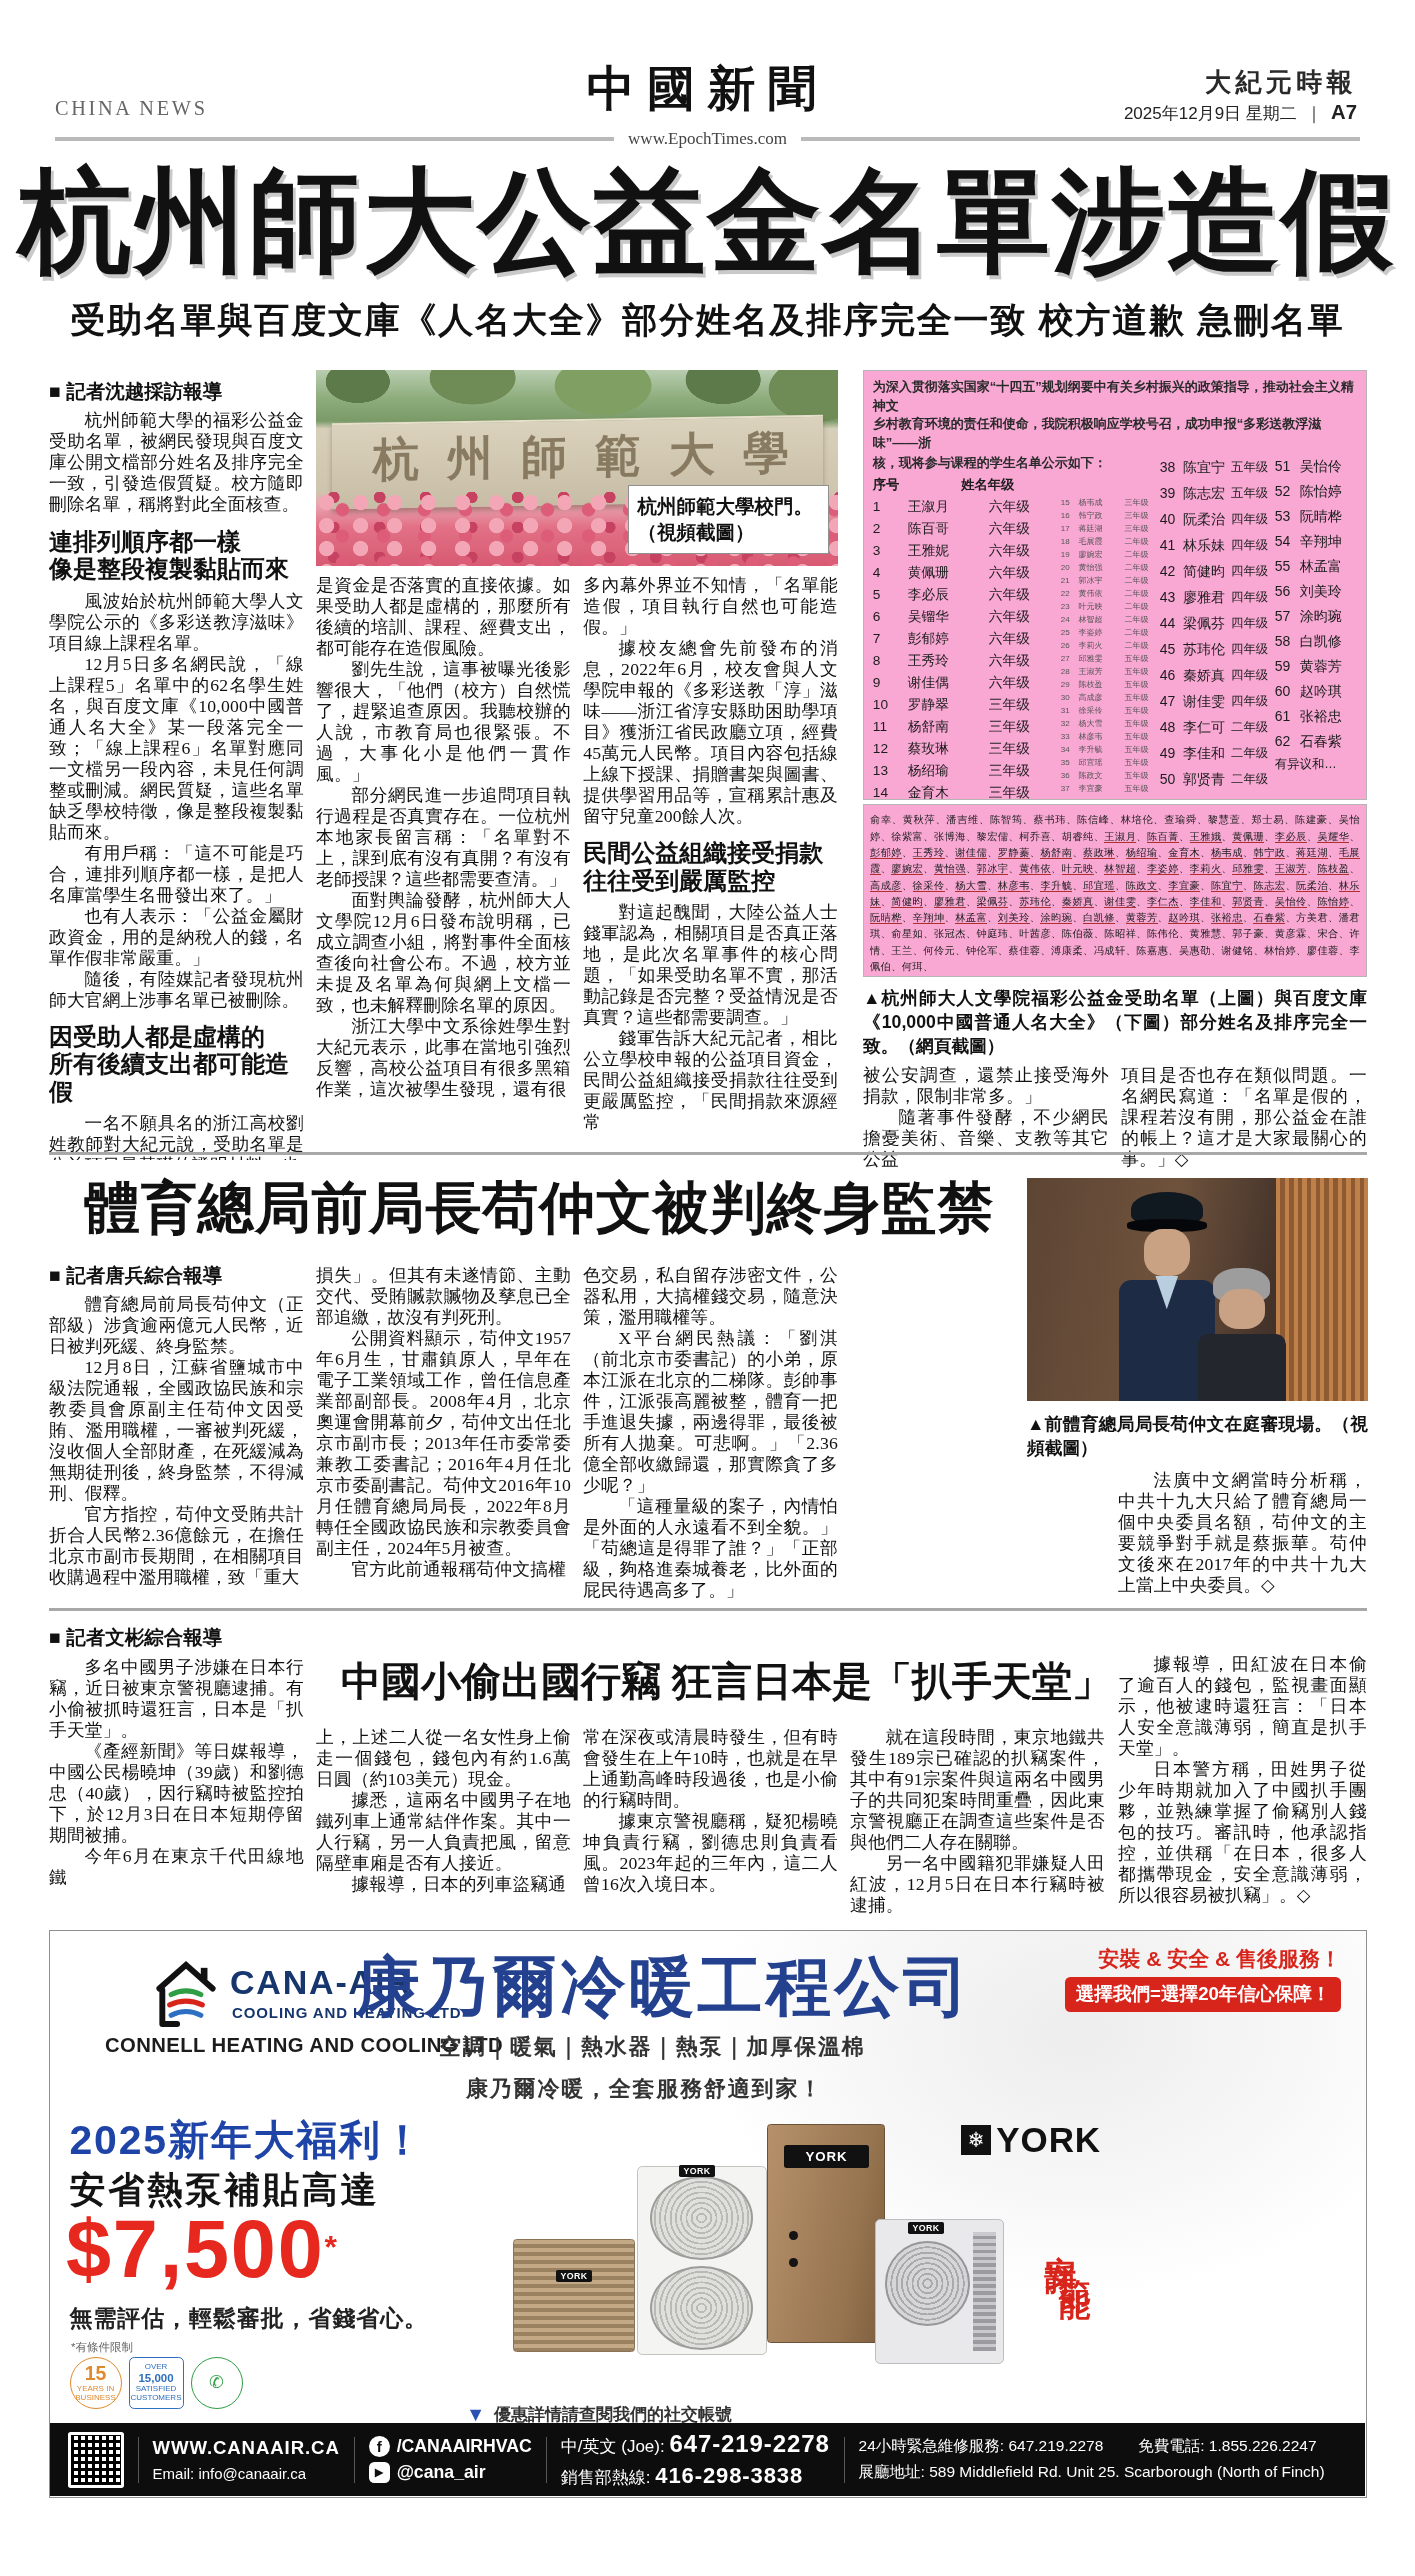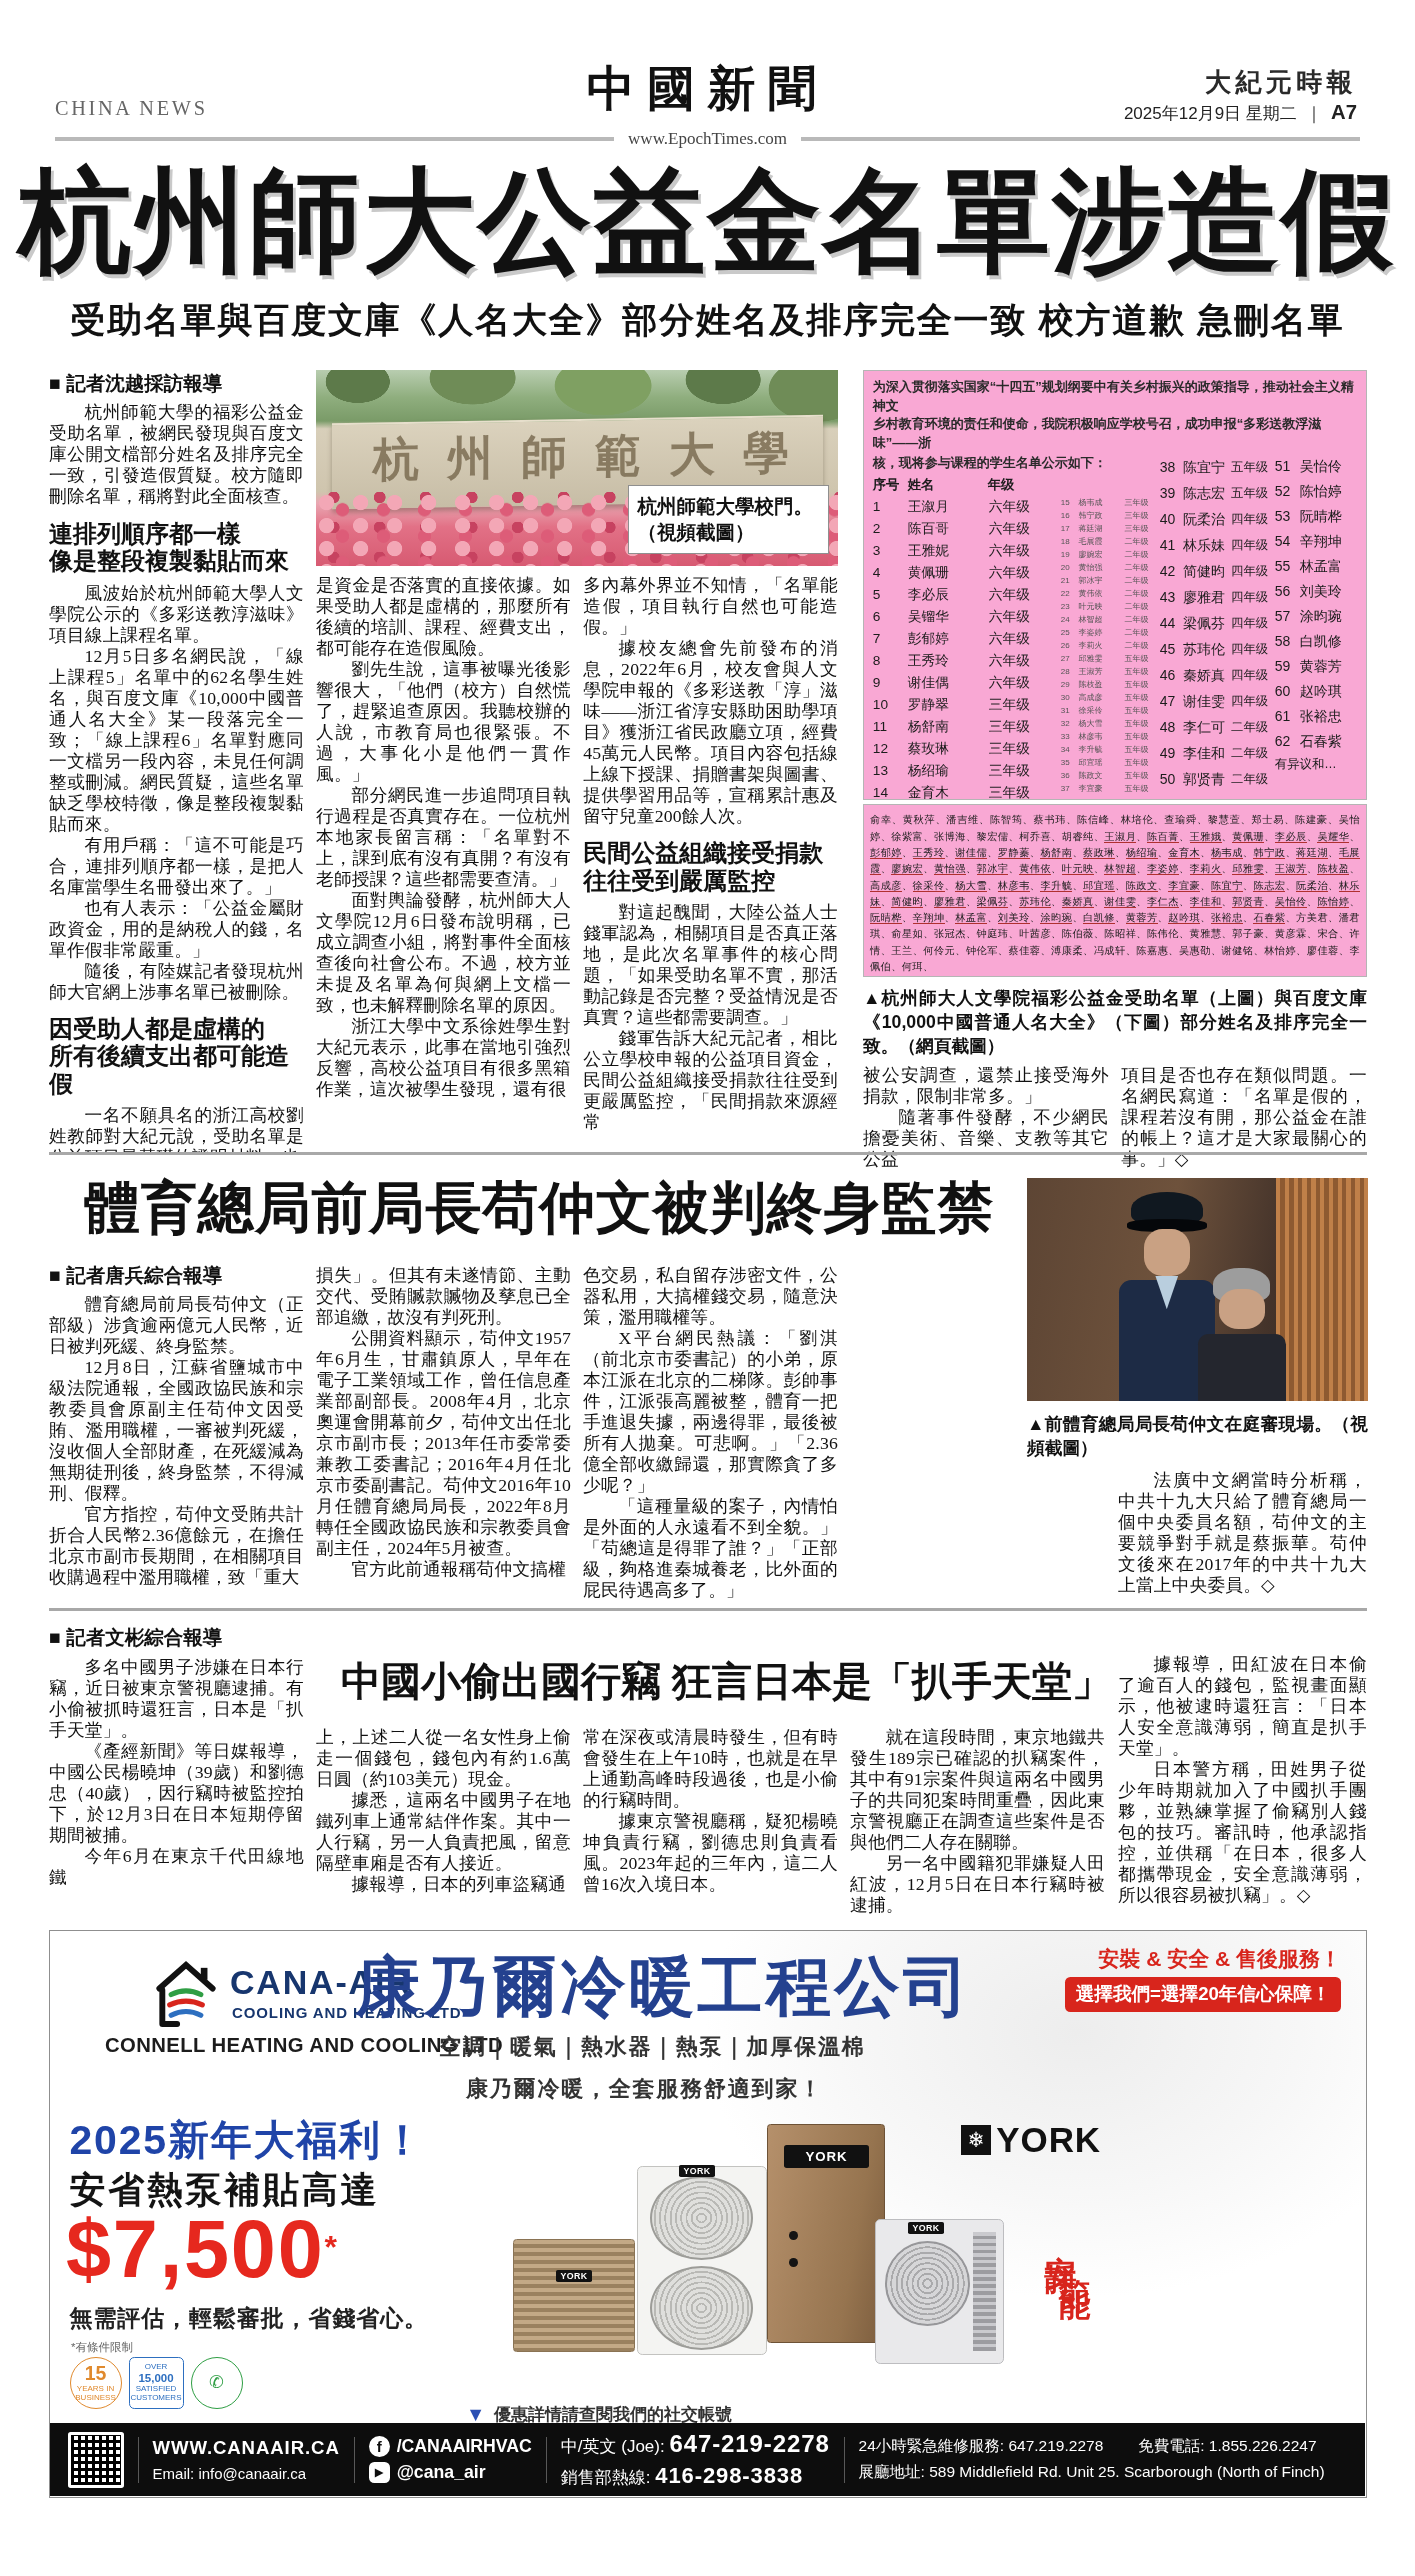--- a/index.html
+++ b/index.html
@@ -63,21 +63,21 @@
   
   .shot{border:0.9px solid #b5b5b5;background:#f9a8d4;box-sizing:border-box;
         font-family:"Liberation Sans","DejaVu Sans",sans-serif;color:#1c1c1c;}
   .shot1{width:504px;height:430px;padding:7px 8.8px;overflow:hidden;}
   .sh-intro{font-size:13px;line-height:18.6px;font-weight:700;color:#2a2a2a;}
   .sh-body{display:flex;margin-top:1.8px;}
   .sh-left{width:292px;}
   .sh-head{display:flex;font-size:13.3px;font-weight:700;margin:3.5px 0 1.8px 0;}
   .sh-head span{display:inline-block;}
   .sh-head span:nth-child(1){width:35px;}
-  .sh-head span:nth-child(2){width:80px;}
+  .sh-head span:nth-child(2){width:80px;text-align:right;}
   .sh-head span:nth-child(3){width:62px;}
   .sh-cols{display:flex;}
   .sh-colA{width:188px;}
   .sh-colA .ro-row{display:flex;font-size:13.7px;line-height:22px;}
   .sh-colA .ro-row span:nth-child(1){width:35px;}
   .sh-colA .ro-row span:nth-child(2){width:81px;}
   .sh-colA .ro-row span:nth-child(3){width:62px;}
   .sh-colB{width:99px;}
   .sh-colB .ro-row{display:flex;font-size:8px;line-height:13px;color:#555;}
   .sh-colB .ro-row span:nth-child(1){width:17.7px;}
@@ -222,21 +222,21 @@
   <div class="abs m-rule">
     <span class="ln"></span>
     <span class="tx">www.EpochTimes.com</span>
     <span class="ln"></span>
   </div>
 
   <div class="abs h1-main">杭州師大公益金名單涉造假</div>
   <div class="abs h1-sub sans">受助名單與百度文庫《人名大全》部分姓名及排序完全一致 校方道歉 急刪名單</div>
 
   <div class="abs article1">
-    <div class="colbox" style="left:0;top:0;width:255px;height:782px;" data-flow="article1.col1">
+    <div class="colbox" style="left:0;top:8px;width:255px;height:782px;" data-flow="article1.col1">
         <p class="b-by">■ 記者沈越採訪報導</p>
         <p class="b-p">杭州師範大學的福彩公益金受助名單，被網民發現與百度文庫公開文檔部分姓名及排序完全一致，引發造假質疑。校方隨即刪除名單，稱將對此全面核查。</p>
         <h3 class="b-h">連排列順序都一樣
 像是整段複製黏貼而來</h3>
         <p class="b-p">風波始於杭州師範大學人文學院公示的《多彩送教淳滋味》項目線上課程名單。</p>
         <p class="b-p">12月5日多名網民說，「線上課程5」名單中的62名學生姓名，與百度文庫《10,000中國普通人名大全》某一段落完全一致；「線上課程6」名單對應同一文檔另一段內容，未見任何調整或刪減。網民質疑，這些名單缺乏學校特徵，像是整段複製黏貼而來。</p>
         <p class="b-p">有用戶稱：「這不可能是巧合，連排列順序都一樣，是把人名庫當學生名冊發出來了。」</p>
         <p class="b-p">也有人表示：「公益金屬財政資金，用的是納稅人的錢，名單作假非常嚴重。」</p>
         <p class="b-p">隨後，有陸媒記者發現杭州師大官網上涉事名單已被刪除。</p>
         <h3 class="b-h">因受助人都是虛構的

